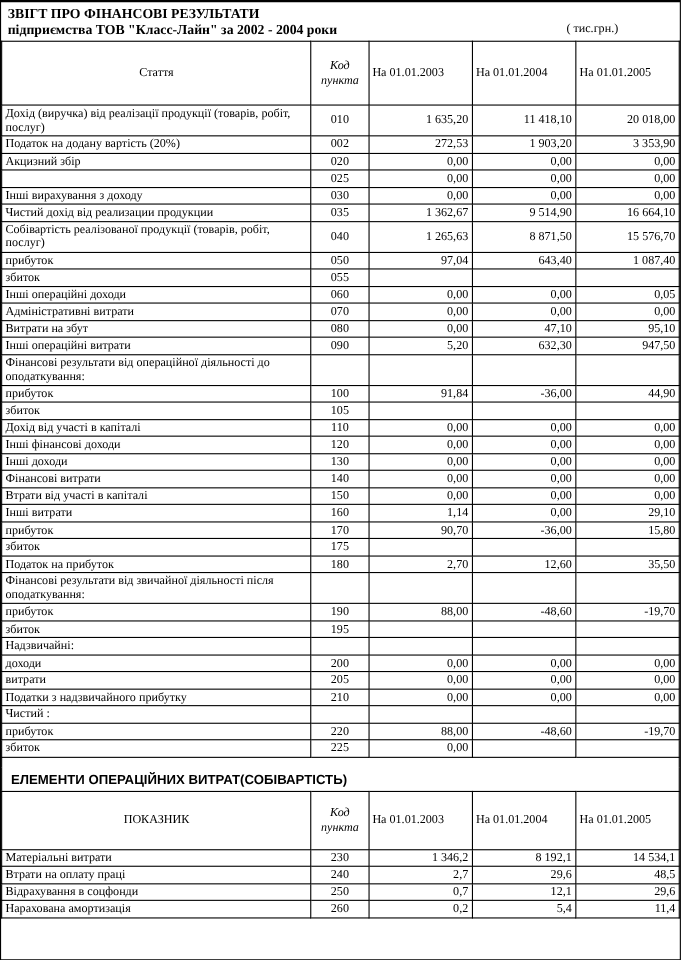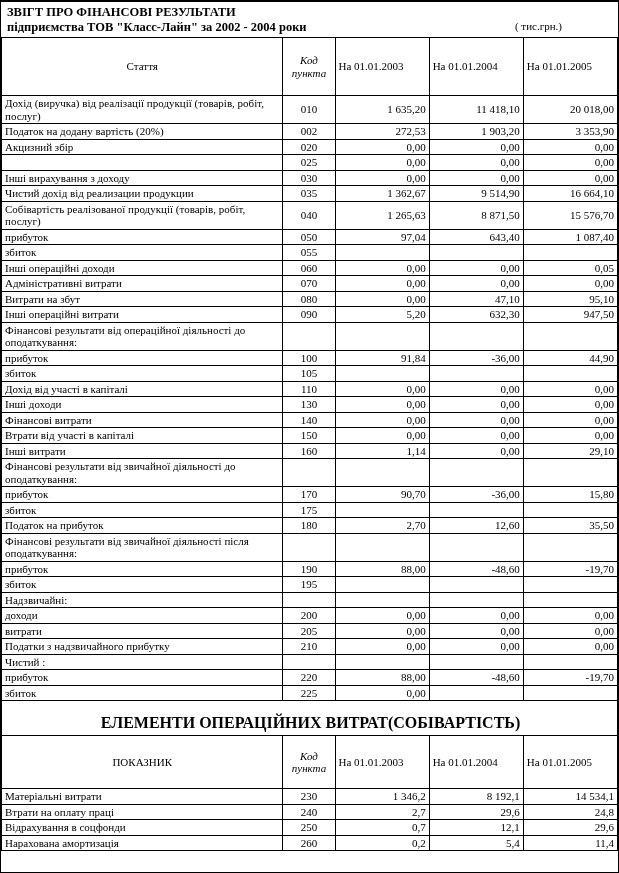--- a/index.html
+++ b/index.html
@@ -74,24 +74,23 @@
     font-style: italic;
   }
   .hdr-val {
     vertical-align: middle;
     text-align: left;
   }
   .indent { padding-left: 12px; }
   .rowtall td { height: 15px; }
   .section-title {
     font-weight: bold;
-    font-size: 16px;
+    font-size: 12px;
     padding: 4px 6px 3px 8px;
-    font-family: Liberation Serif, serif;
-    text-align: center;
+    font-family: Liberation Sans, sans-serif;
   }
   .spacer {
     height: 9px;
     border-left: 1px solid #000;
     border-right: 1px solid #000;
   }
   .hdr2-pokaznik {
     height: 50px;
     vertical-align: bottom;
     text-align: center;
@@ -244,20 +243,27 @@
           <td class="num"></td>
         </tr>
         <tr>
           <td class="wrapcell">Дохід від участі в капіталі</td>
           <td class="ctr">110</td>
           <td class="num">0,00</td>
           <td class="num">0,00</td>
           <td class="num">0,00</td>
         </tr>
         <tr>
+          <td class="wrapcell">Інші фінансові доходи</td>
+          <td class="ctr">120</td>
+          <td class="num">0,00</td>
+          <td class="num">0,00</td>
+          <td class="num">0,00</td>
+        </tr>
+        <tr>
           <td class="wrapcell">Інші доходи</td>
           <td class="ctr">130</td>
           <td class="num">0,00</td>
           <td class="num">0,00</td>
           <td class="num">0,00</td>
         </tr>
         <tr>
           <td class="wrapcell">Фінансові витрати</td>
           <td class="ctr">140</td>
           <td class="num">0,00</td>
@@ -270,27 +276,20 @@
           <td class="num">0,00</td>
           <td class="num">0,00</td>
           <td class="num">0,00</td>
         </tr>
         <tr>
           <td class="wrapcell">Інші витрати</td>
           <td class="ctr">160</td>
           <td class="num">1,14</td>
           <td class="num">0,00</td>
           <td class="num">29,10</td>
-        </tr>
-        <tr class="rowtall">
-          <td class="wrapcell bold">Фінансові результати від звичайної діяльності до оподаткування:</td>
-          <td class="ctr"></td>
-          <td class="num"></td>
-          <td class="num"></td>
-          <td class="num"></td>
         </tr>
         <tr>
           <td class="wrapcell">прибуток</td>
           <td class="ctr">170</td>
           <td class="num">90,70</td>
           <td class="num">-36,00</td>
           <td class="num">15,80</td>
         </tr>
         <tr>
           <td class="wrapcell">збиток</td>
@@ -411,21 +410,21 @@
           <td class="ctr">230</td>
           <td class="num">1 346,2</td>
           <td class="num">8 192,1</td>
           <td class="num">14 534,1</td>
         </tr>
         <tr>
           <td class="wrapcell">Втрати на оплату праці</td>
           <td class="ctr">240</td>
           <td class="num">2,7</td>
           <td class="num">29,6</td>
-          <td class="num">24,8</td>
+          <td class="num">48,5</td>
         </tr>
         <tr>
           <td class="wrapcell">Відрахування в соцфонди</td>
           <td class="ctr">250</td>
           <td class="num">0,7</td>
           <td class="num">12,1</td>
           <td class="num">29,6</td>
         </tr>
         <tr>
           <td class="wrapcell">Нарахована амортизація</td>

